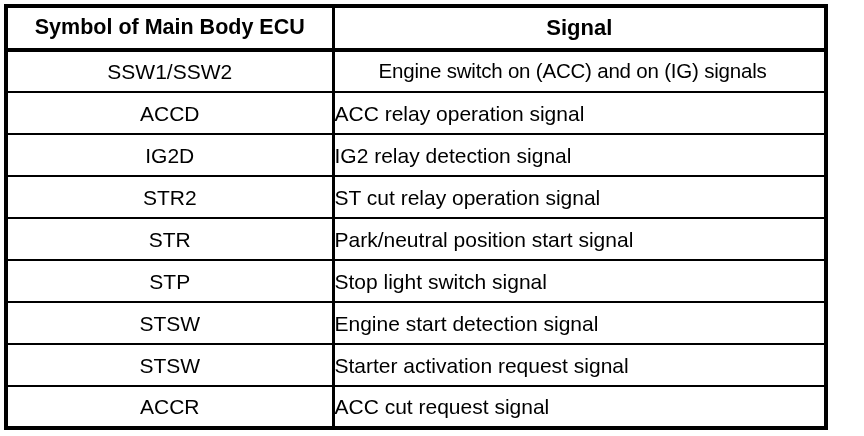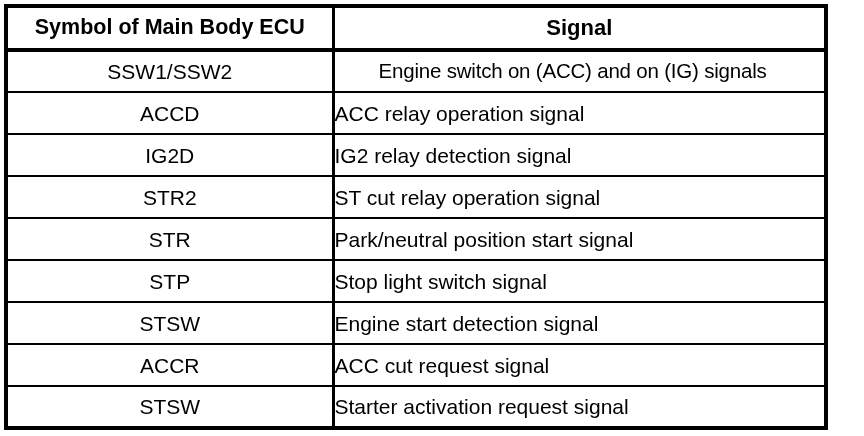--- a/index.html
+++ b/index.html
@@ -130,23 +130,23 @@
       </tr>
       <tr class="body-row">
         <td class="cell-symbol">STP</td>
         <td class="cell-signal">Stop light switch signal</td>
       </tr>
       <tr class="body-row">
         <td class="cell-symbol">STSW</td>
         <td class="cell-signal">Engine start detection signal</td>
       </tr>
       <tr class="body-row">
+        <td class="cell-symbol">STSW</td>
+        <td class="cell-signal">Starter activation request signal</td>
+      </tr>
+      <tr class="body-row">
         <td class="cell-symbol">ACCR</td>
         <td class="cell-signal">ACC cut request signal</td>
-      </tr>
-      <tr class="body-row">
-        <td class="cell-symbol">STSW</td>
-        <td class="cell-signal">Starter activation request signal</td>
       </tr>
     </tbody>
   </table>
 
 </div>
 
 </body></html>

